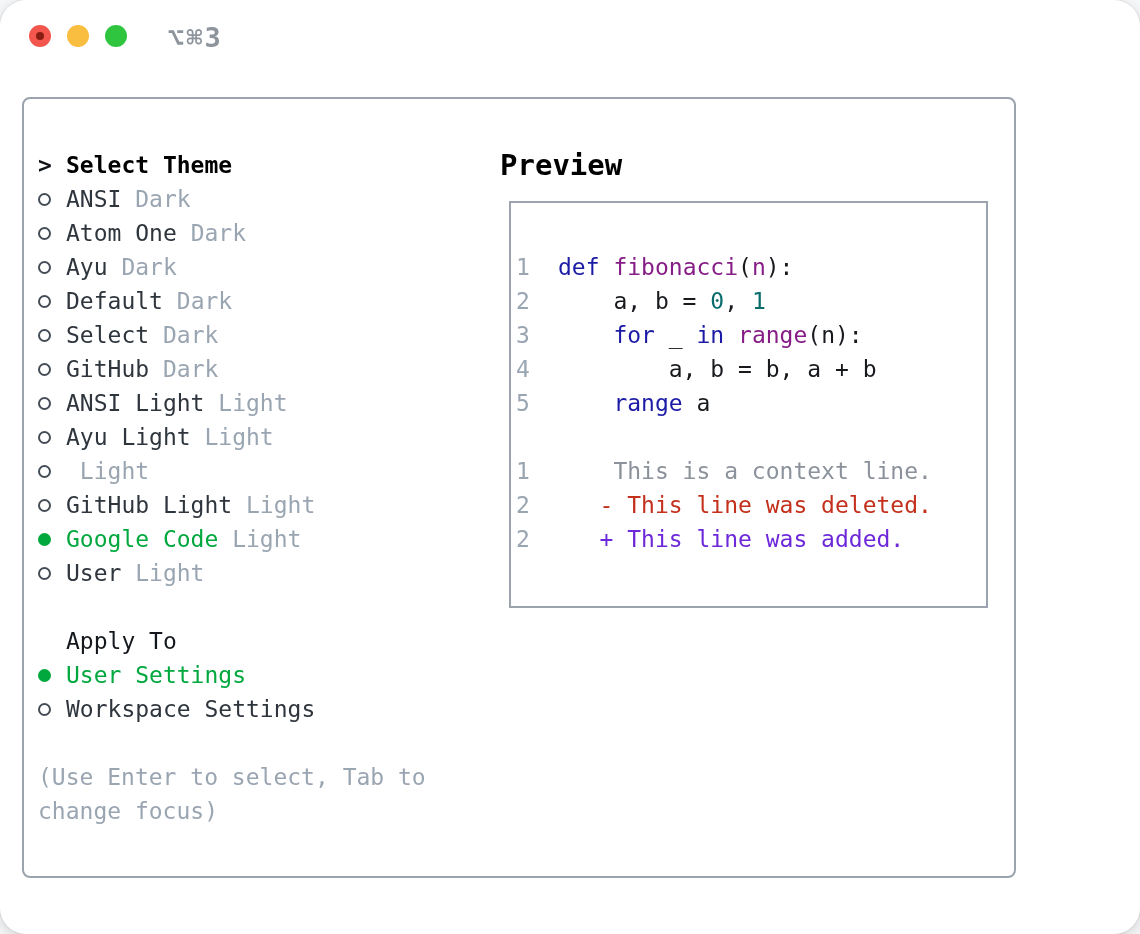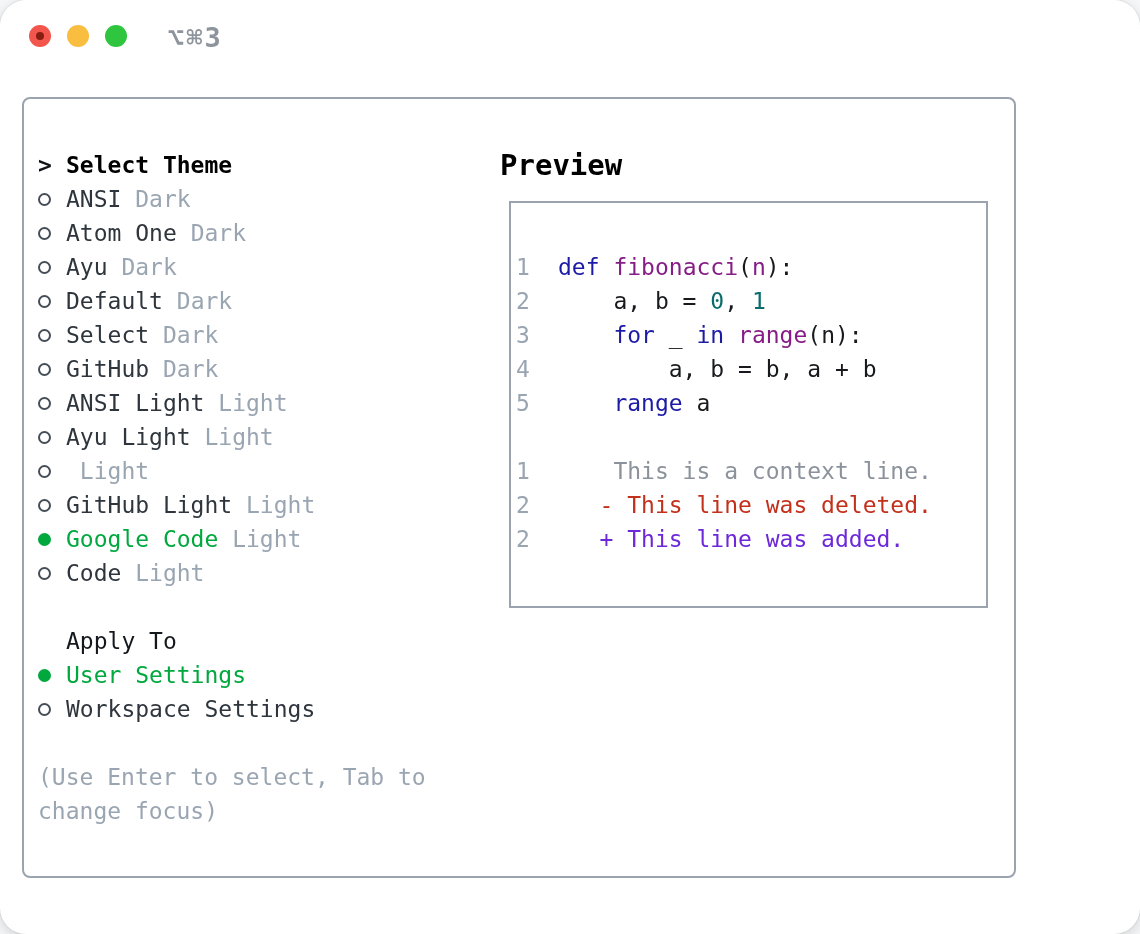--- a/index.html
+++ b/index.html
@@ -87,21 +87,21 @@
         <div class="row"><span class="marker"><span class="radio"></span></span><span class="t-name">Atom One</span><span class="t-variant">Dark</span></div>
         <div class="row"><span class="marker"><span class="radio"></span></span><span class="t-name">Ayu</span><span class="t-variant">Dark</span></div>
         <div class="row"><span class="marker"><span class="radio"></span></span><span class="t-name">Default</span><span class="t-variant">Dark</span></div>
         <div class="row"><span class="marker"><span class="radio"></span></span><span class="t-name">Select</span><span class="t-variant">Dark</span></div>
         <div class="row"><span class="marker"><span class="radio"></span></span><span class="t-name">GitHub</span><span class="t-variant">Dark</span></div>
         <div class="row"><span class="marker"><span class="radio"></span></span><span class="t-name">ANSI Light</span><span class="t-variant">Light</span></div>
         <div class="row"><span class="marker"><span class="radio"></span></span><span class="t-name">Ayu Light</span><span class="t-variant">Light</span></div>
         <div class="row"><span class="marker"><span class="radio"></span></span><span class="t-variant">Light</span></div>
         <div class="row"><span class="marker"><span class="radio"></span></span><span class="t-name">GitHub Light</span><span class="t-variant">Light</span></div>
         <div class="row"><span class="marker"><span class="radio on"></span></span><span class="t-name selected">Google Code</span><span class="t-variant">Light</span></div>
-        <div class="row"><span class="marker"><span class="radio"></span></span><span class="t-name">Code</span><span class="t-variant">Light</span></div>
+        <div class="row"><span class="marker"><span class="radio"></span></span><span class="t-name">User</span><span class="t-variant">Light</span></div>
       </div>
 
     <div class="row spacer"></div>
 
     <div class="row">
       <span class="marker"></span>
       <span class="sub-label">Apply To</span>
     </div>
 
     <div id="apply-options">

